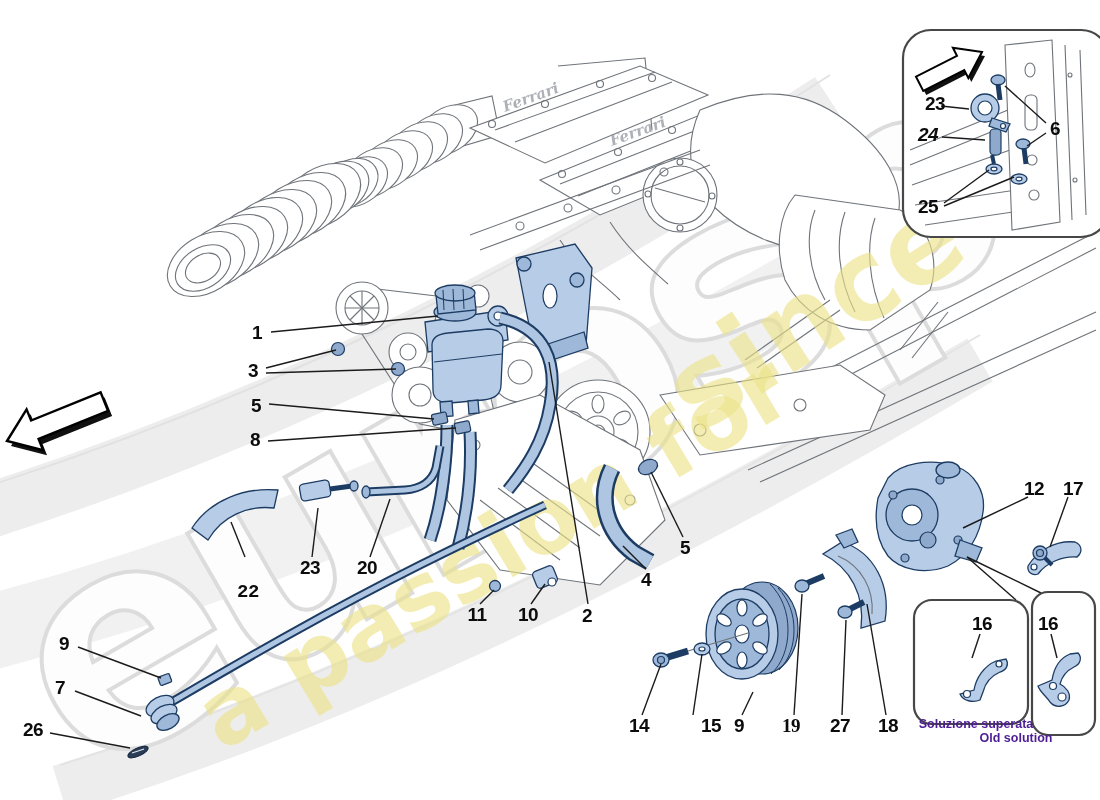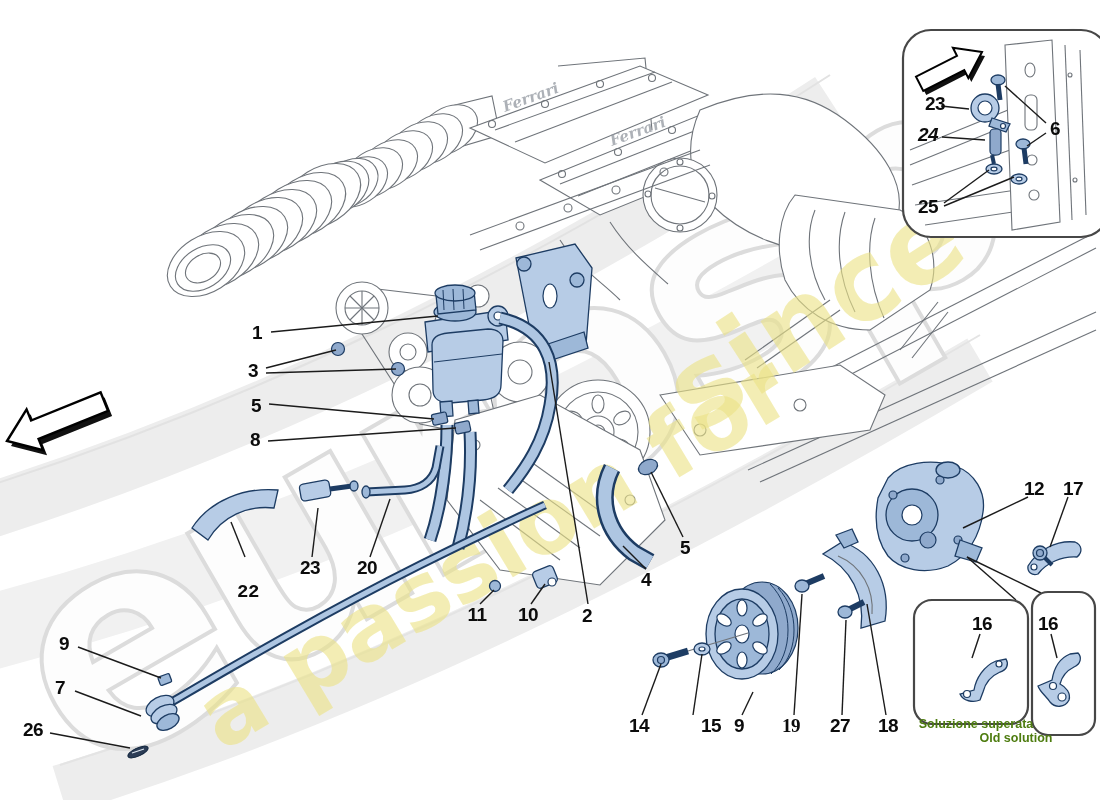--- a/index.html
+++ b/index.html
@@ -3,21 +3,21 @@
 <meta charset="utf-8">
 <style>
   html,body{margin:0;padding:0;background:#fff;}
   .stage{position:relative;width:1100px;height:800px;background:#fff;overflow:hidden;
          font-family:"Liberation Sans",sans-serif;}
   .stage svg{position:absolute;left:0;top:0;}
   #callout-layer{position:absolute;left:0;top:0;width:1100px;height:800px;pointer-events:none;}
   .callout{position:absolute;transform:translate(-50%,-50%);font:bold 19px "Liberation Sans",sans-serif;
            color:#0c0c0c;letter-spacing:-.5px;white-space:nowrap;}
   .box-caption{position:absolute;transform:translateX(-50%);text-align:center;
-               font:bold 12.5px "Liberation Sans",sans-serif;color:#4d7c0f;line-height:1.12;}
+               font:bold 12.5px "Liberation Sans",sans-serif;color:#4c1d95;line-height:1.12;}
   .engrave{font:italic bold 15px "DejaVu Serif",serif;fill:#9298a0;opacity:.75;}
   .wm-brand{font:bold 300px "DejaVu Sans",sans-serif;fill:#fdfdfd;stroke:#dcdcdc;stroke-width:4;letter-spacing:-14px;}
   .wm-tag{font:bold 92px "DejaVu Sans",sans-serif;fill:#ece387;opacity:.62;}
   .wm-tag2{font:bold 112px "DejaVu Sans",sans-serif;fill:#ece387;opacity:.62;}
   .la{stroke:#6f747a;stroke-width:1.1;fill:none;}
   .laf{stroke:#6f747a;stroke-width:1.1;fill:#ffffff;}
   .bp{stroke:#1d3c63;stroke-width:1.3;fill:#b7cce6;}
   .bpm{stroke:#1d3c63;stroke-width:1.3;fill:#9db8d8;}
   .bpd{stroke:#1d3c63;stroke-width:1.2;fill:#8fa9cc;}
   .bph{stroke:#1d3c63;stroke-width:1.2;fill:#ffffff;}

